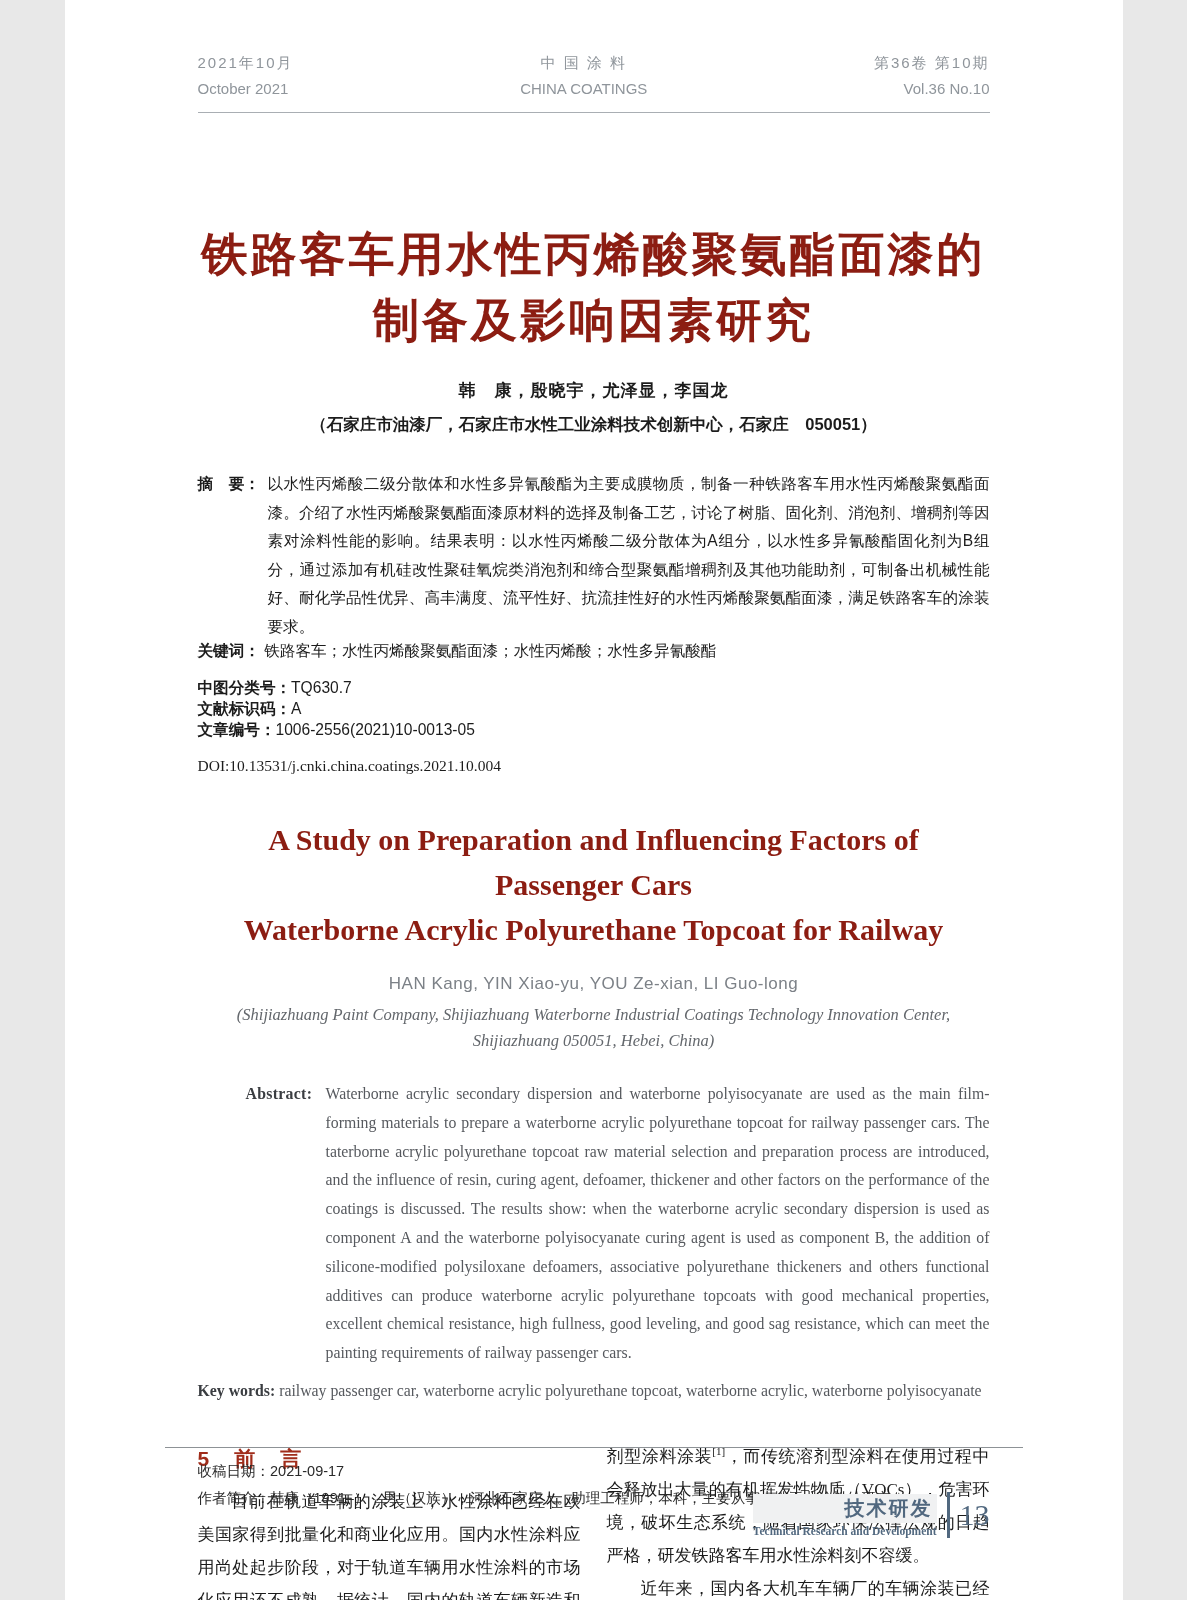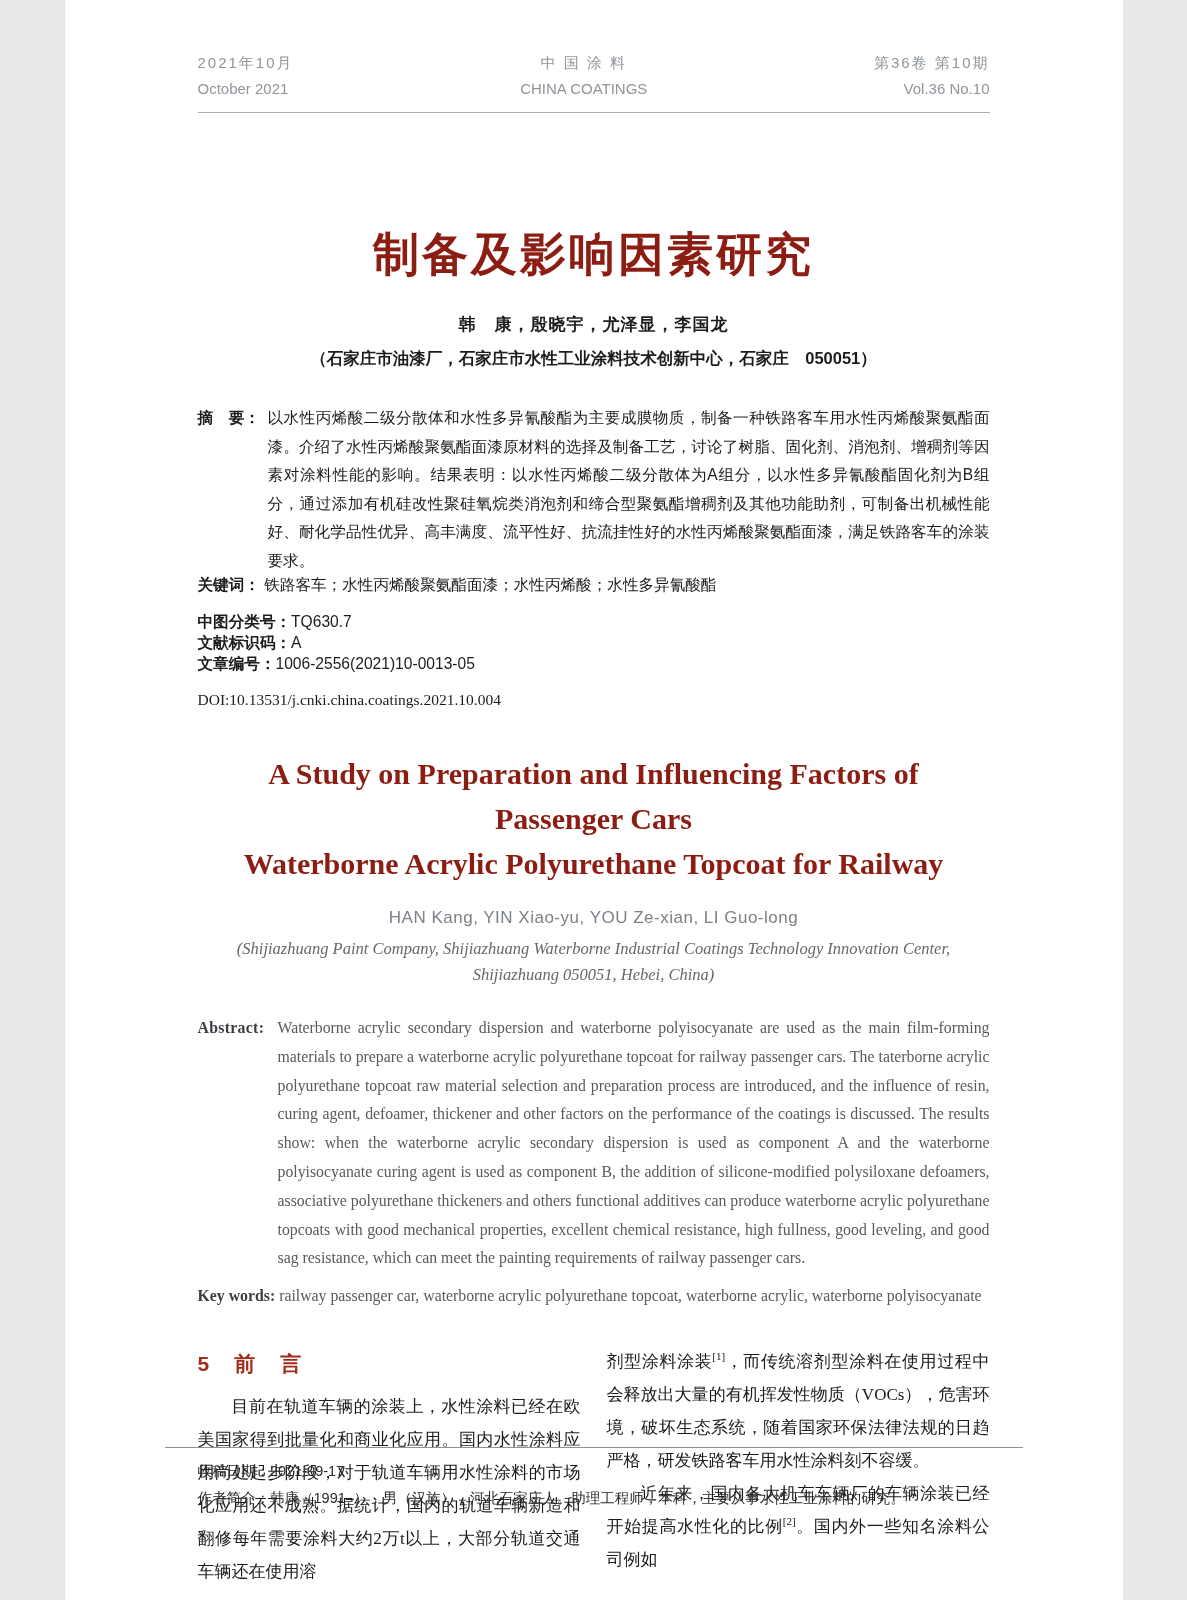--- a/index.html
+++ b/index.html
@@ -84,21 +84,21 @@
     font-size: 16.5px; line-height: 26px; color: #63676c;
   }
 
   
   .abstract-en {
     position: relative;
     margin-top: 26px;
     padding-left: 80px;
     font-family: "Liberation Serif", serif;
     font-size: 15.8px; line-height: 28.8px;
-    text-align: justify; color: #56595e;
+    text-align: justify; color: #56595e; margin-left: 48px;
   }
   .abstract-en .lbl {
     position: absolute; left: 0; top: 0;
     font-weight: bold; color: #3a3d41; letter-spacing: 0.3px;
   }
   .keywords-en {
     margin-top: 14px;
     font-family: "Liberation Serif", serif;
     font-size: 15.8px; color: #56595e;
   }
@@ -161,20 +161,21 @@
         <div class="cn">中 国 涂 料</div>
         <div>CHINA COATINGS</div>
       </div>
       <div class="col right">
         <div class="cn">第36卷 第10期</div>
         <div>Vol.36  No.10</div>
       </div>
     </div>
 
     <div class="cn-title">
+      <div>铁路客车用水性丙烯酸聚氨酯面漆的</div>
       <div>制备及影响因素研究</div>
     </div>
 
     <div class="cn-authors">韩　康，殷晓宇，尤泽显，李国龙</div>
     <div class="cn-affiliation">（石家庄市油漆厂，石家庄市水性工业涂料技术创新中心，石家庄　050051）</div>
 
     <div class="abstract-cn">
       <span class="lbl">摘　要：</span>
       <span>以水性丙烯酸二级分散体和水性多异氰酸酯为主要成膜物质，制备一种铁路客车用水性丙烯酸聚氨酯面漆。介绍了水性丙烯酸聚氨酯面漆原材料的选择及制备工艺，讨论了树脂、固化剂、消泡剂、增稠剂等因素对涂料性能的影响。结果表明：以水性丙烯酸二级分散体为A组分，以水性多异氰酸酯固化剂为B组分，通过添加有机硅改性聚硅氧烷类消泡剂和缔合型聚氨酯增稠剂及其他功能助剂，可制备出机械性能好、耐化学品性优异、高丰满度、流平性好、抗流挂性好的水性丙烯酸聚氨酯面漆，满足铁路客车的涂装要求。</span>
     </div>
@@ -233,13 +234,21 @@
 
   <div class="footnote">
     <div>
       <span>收稿日期：</span><span>2021-09-17</span>
     </div>
     <div>
       <span>作者简介：</span><span>韩康（1991–），男（汉族），河北石家庄人。助理工程师，本科，主要从事水性工业涂料的研究。</span>
     </div>
   </div>
 
+  <div class="footer-tag">
+    <div class="txts">
+      <div class="cn">技术研发</div>
+      <div class="en">Technical Research and Development</div>
+    </div>
+    <div class="vbar"></div>
+    <div class="pageno">13</div>
+  </div>
 </div>
 
 </body></html>

